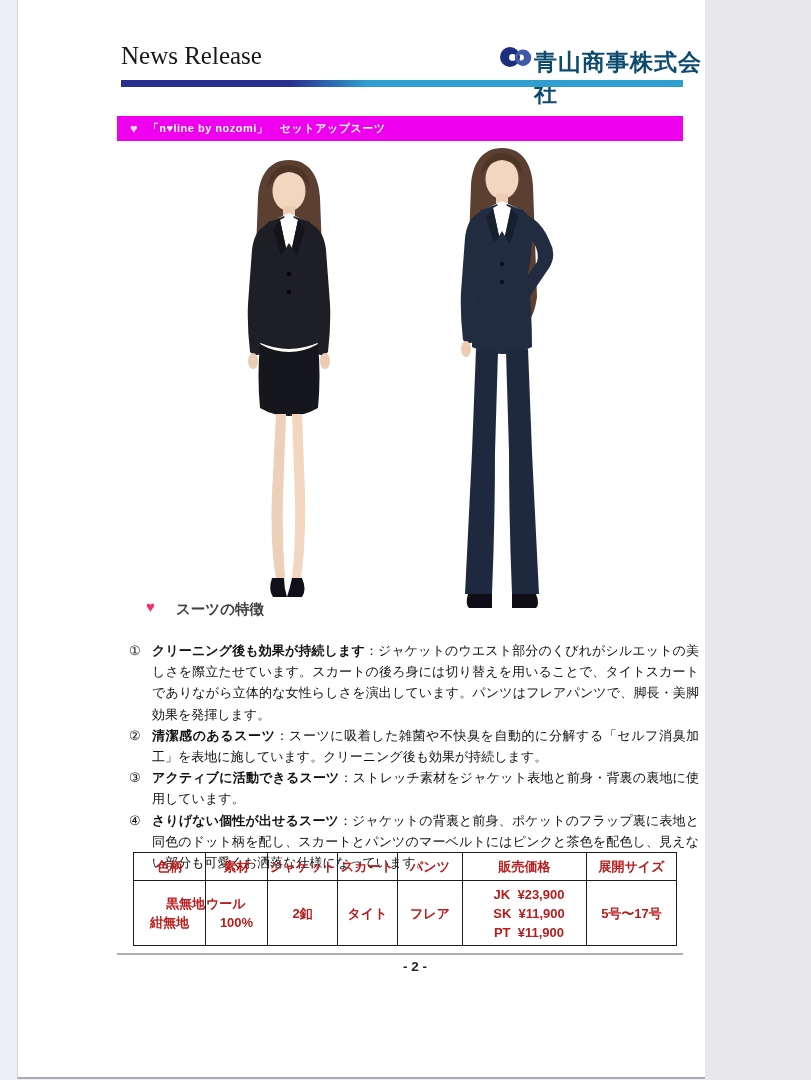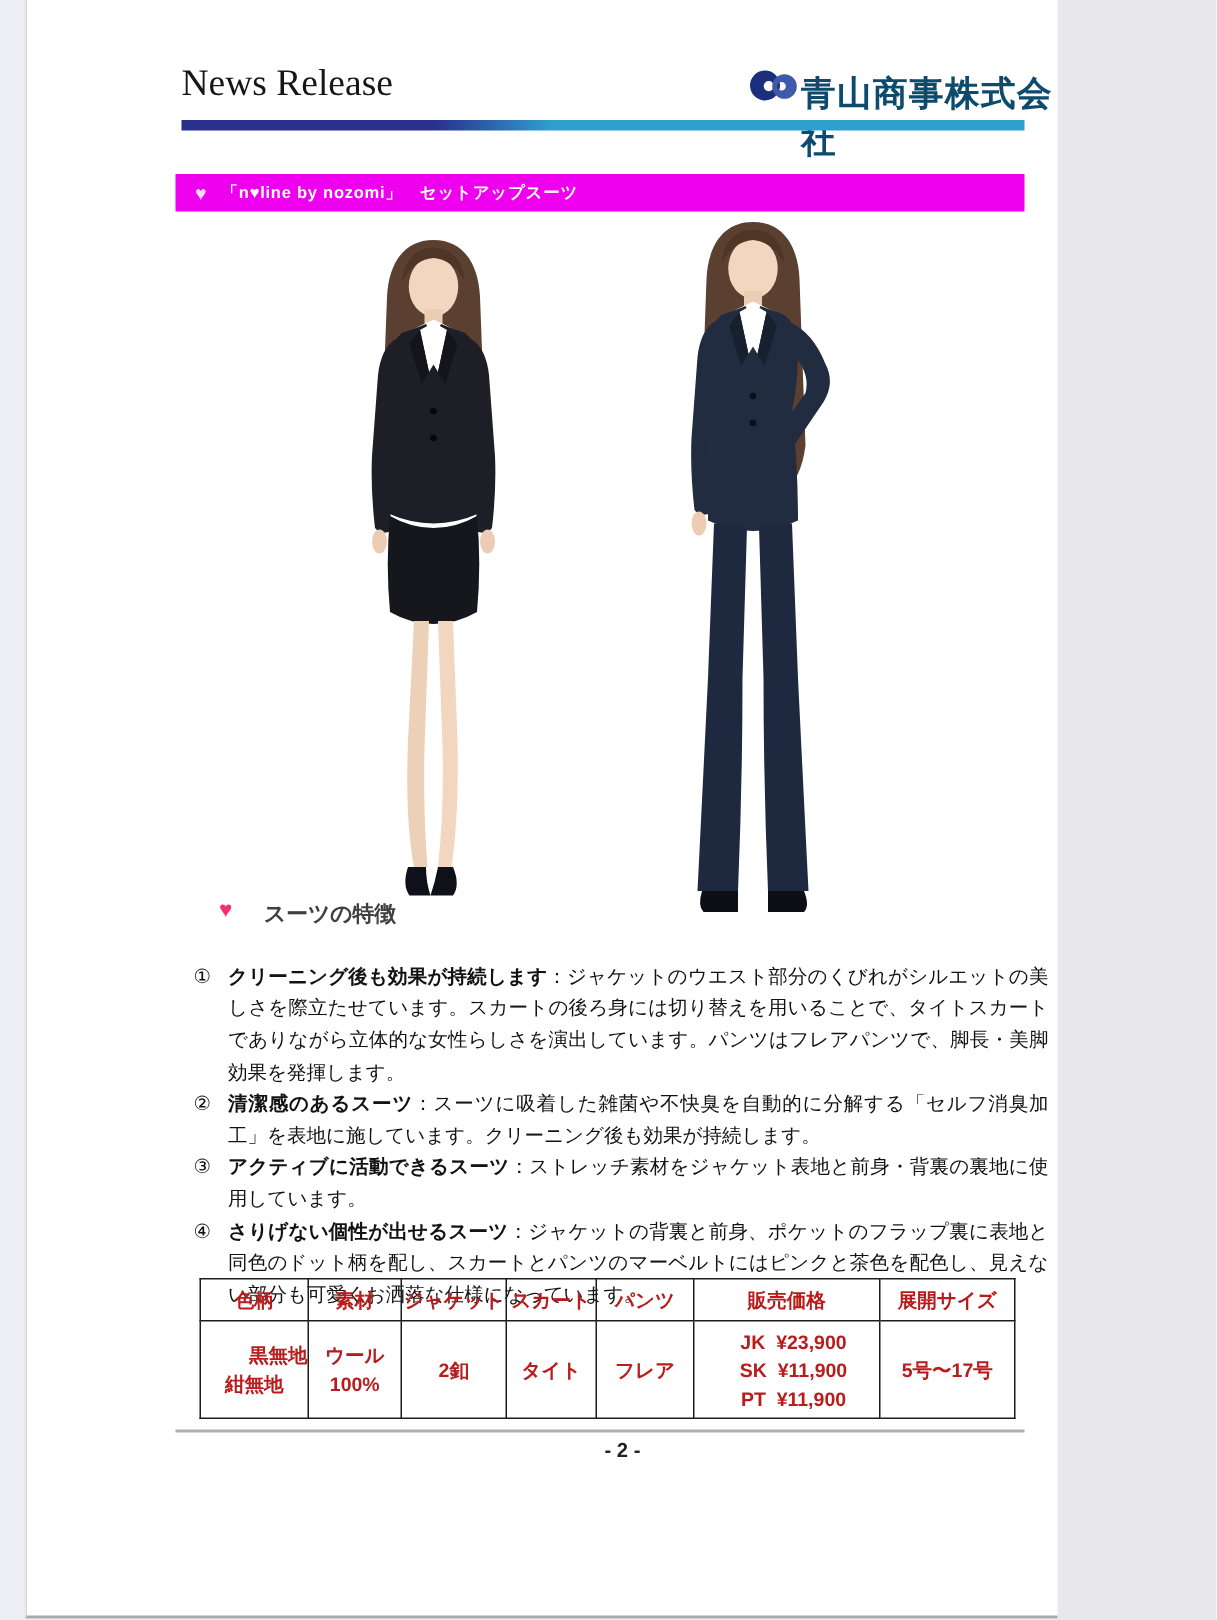--- a/index.html
+++ b/index.html
@@ -139,21 +139,21 @@
         <th>展開サイズ</th>
       </tr>
     </thead>
     <tbody>
       <tr>
         <td>
           <span class="price-line" style="text-align:right">黒無地</span>
           <span class="price-line" style="text-align:center">紺無地</span>
         </td>
         <td>
-          <span class="price-line" style="text-align:center">ウール</span>
+          <span class="price-line" style="text-align:left">ウール</span>
           <span class="price-line" style="text-align:center">100%</span>
         </td>
         <td>2釦</td>
         <td>タイト</td>
         <td>フレア</td>
         <td class="price-cell">
           <span class="price-line">JK  ¥23,900</span>
           <span class="price-line">SK  ¥11,900</span>
           <span class="price-line">PT  ¥11,900</span>
         </td>

